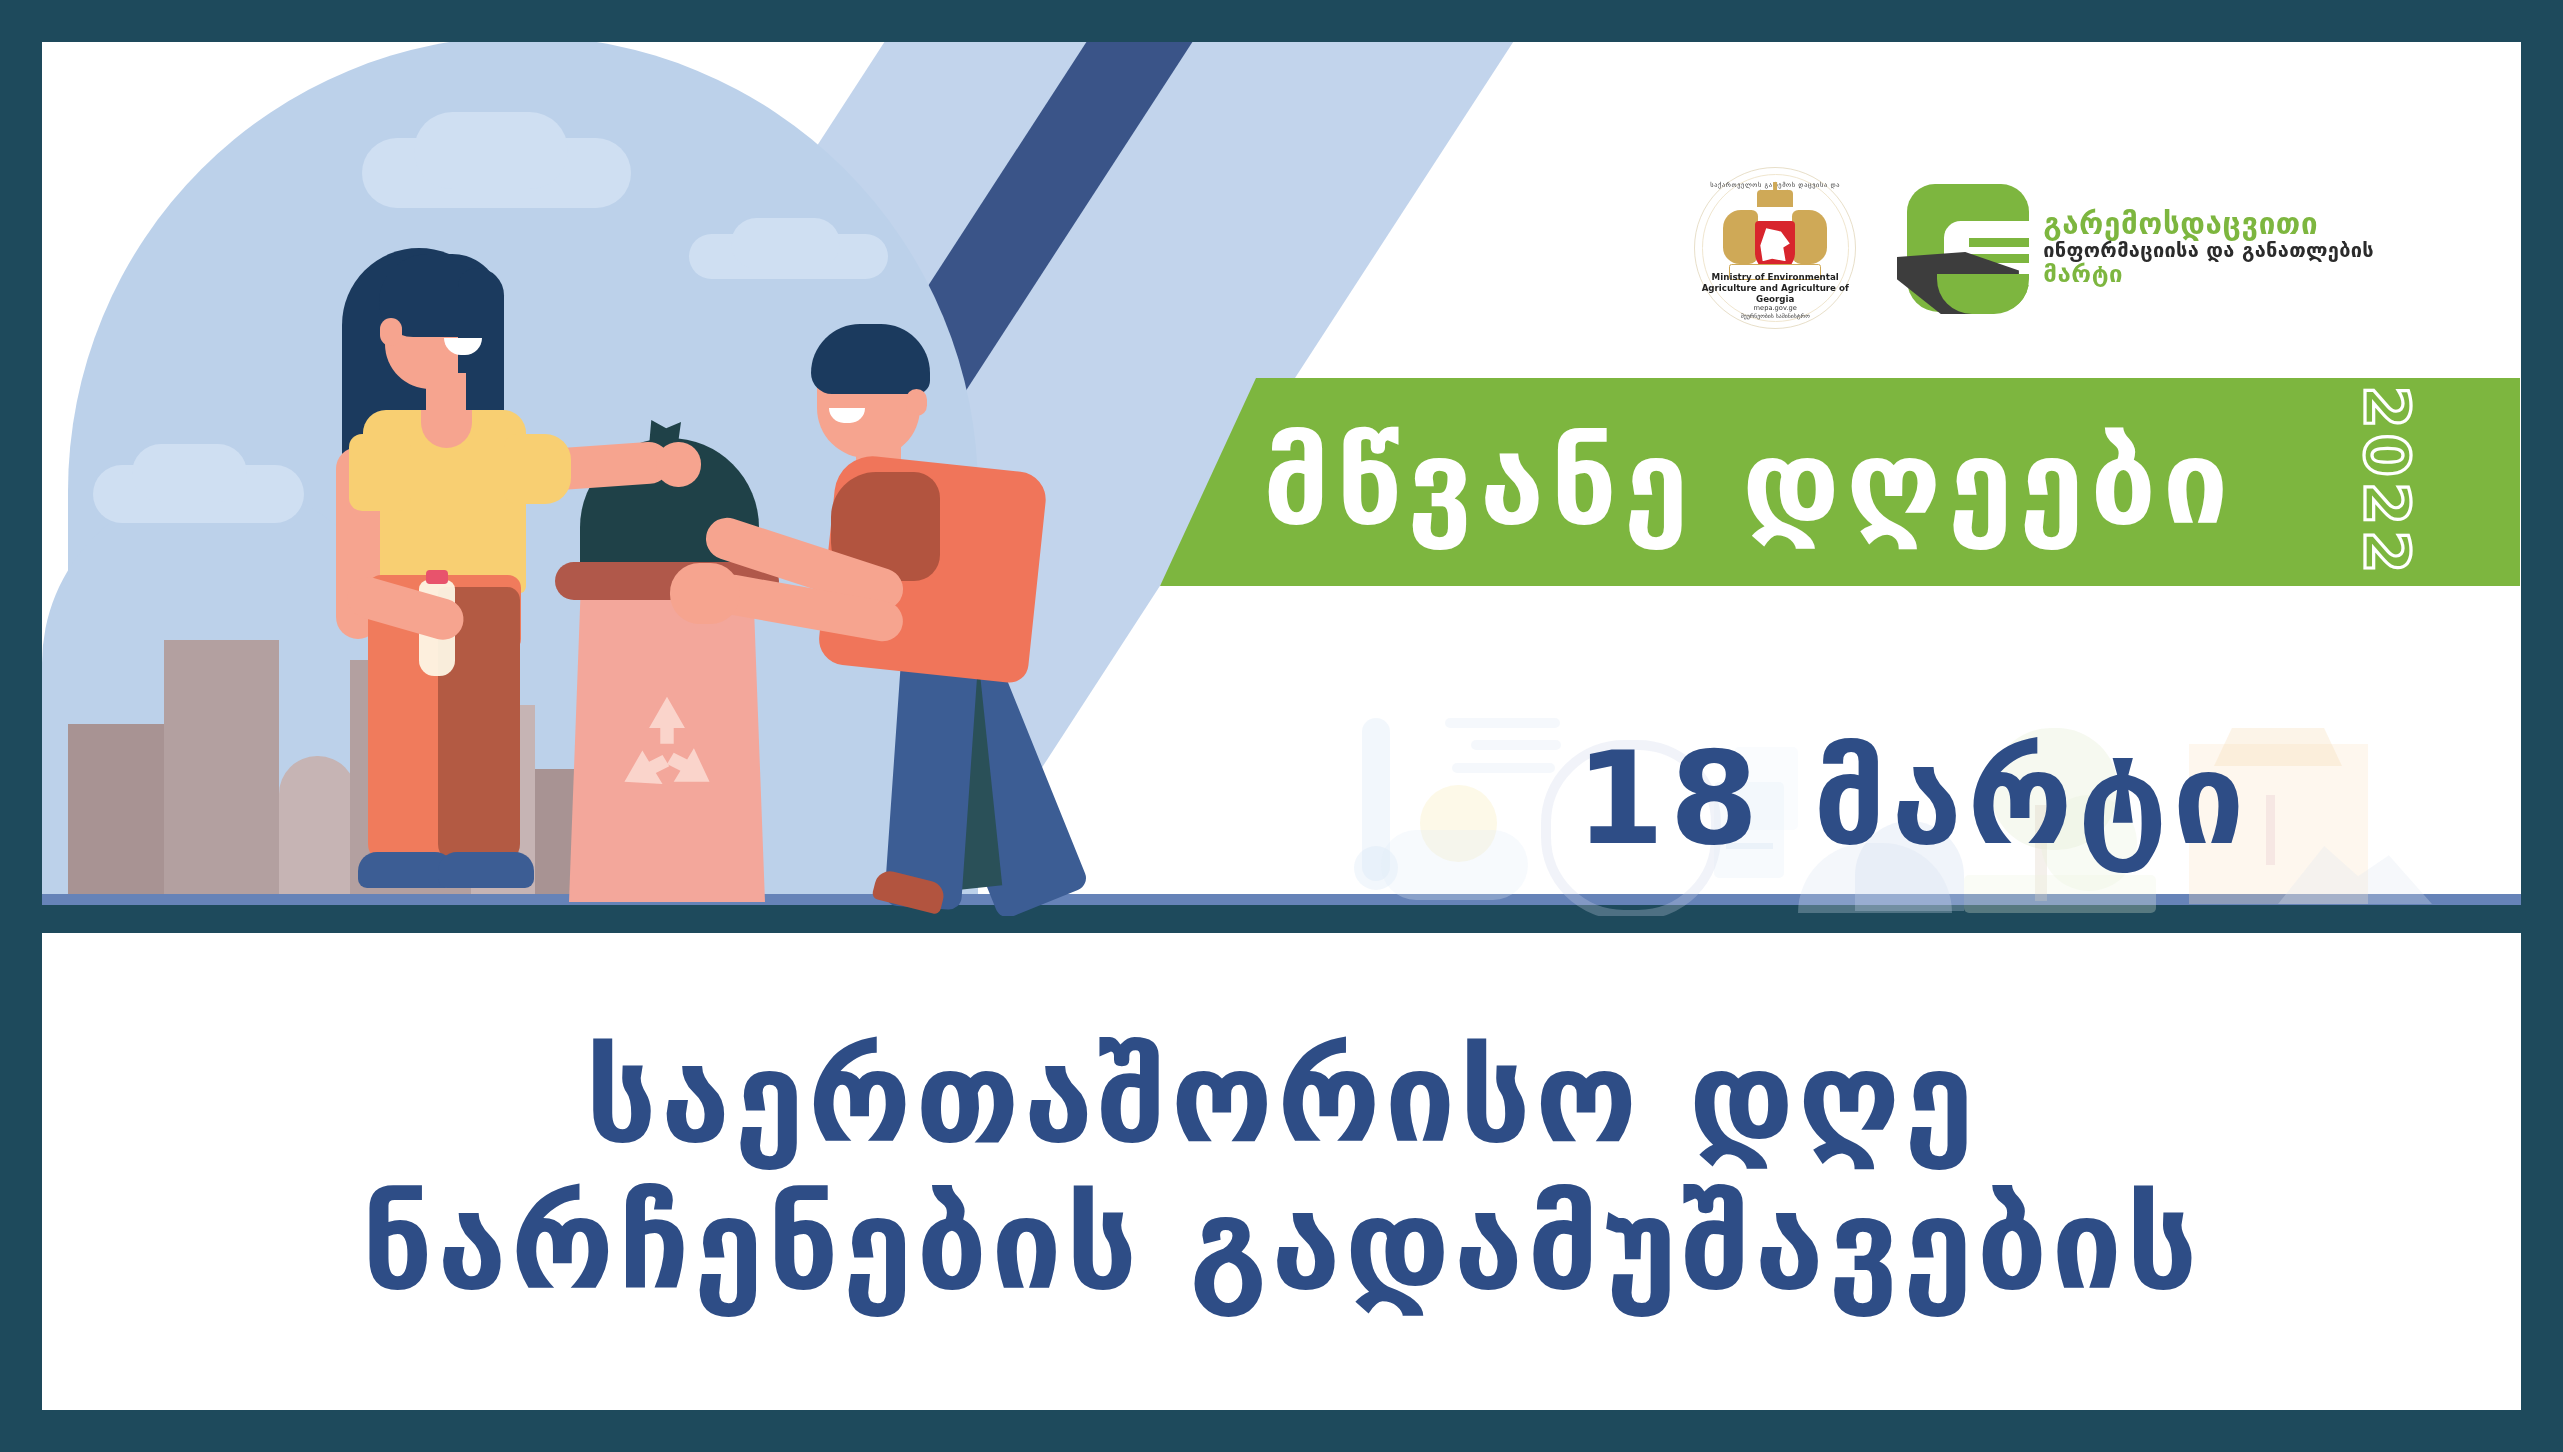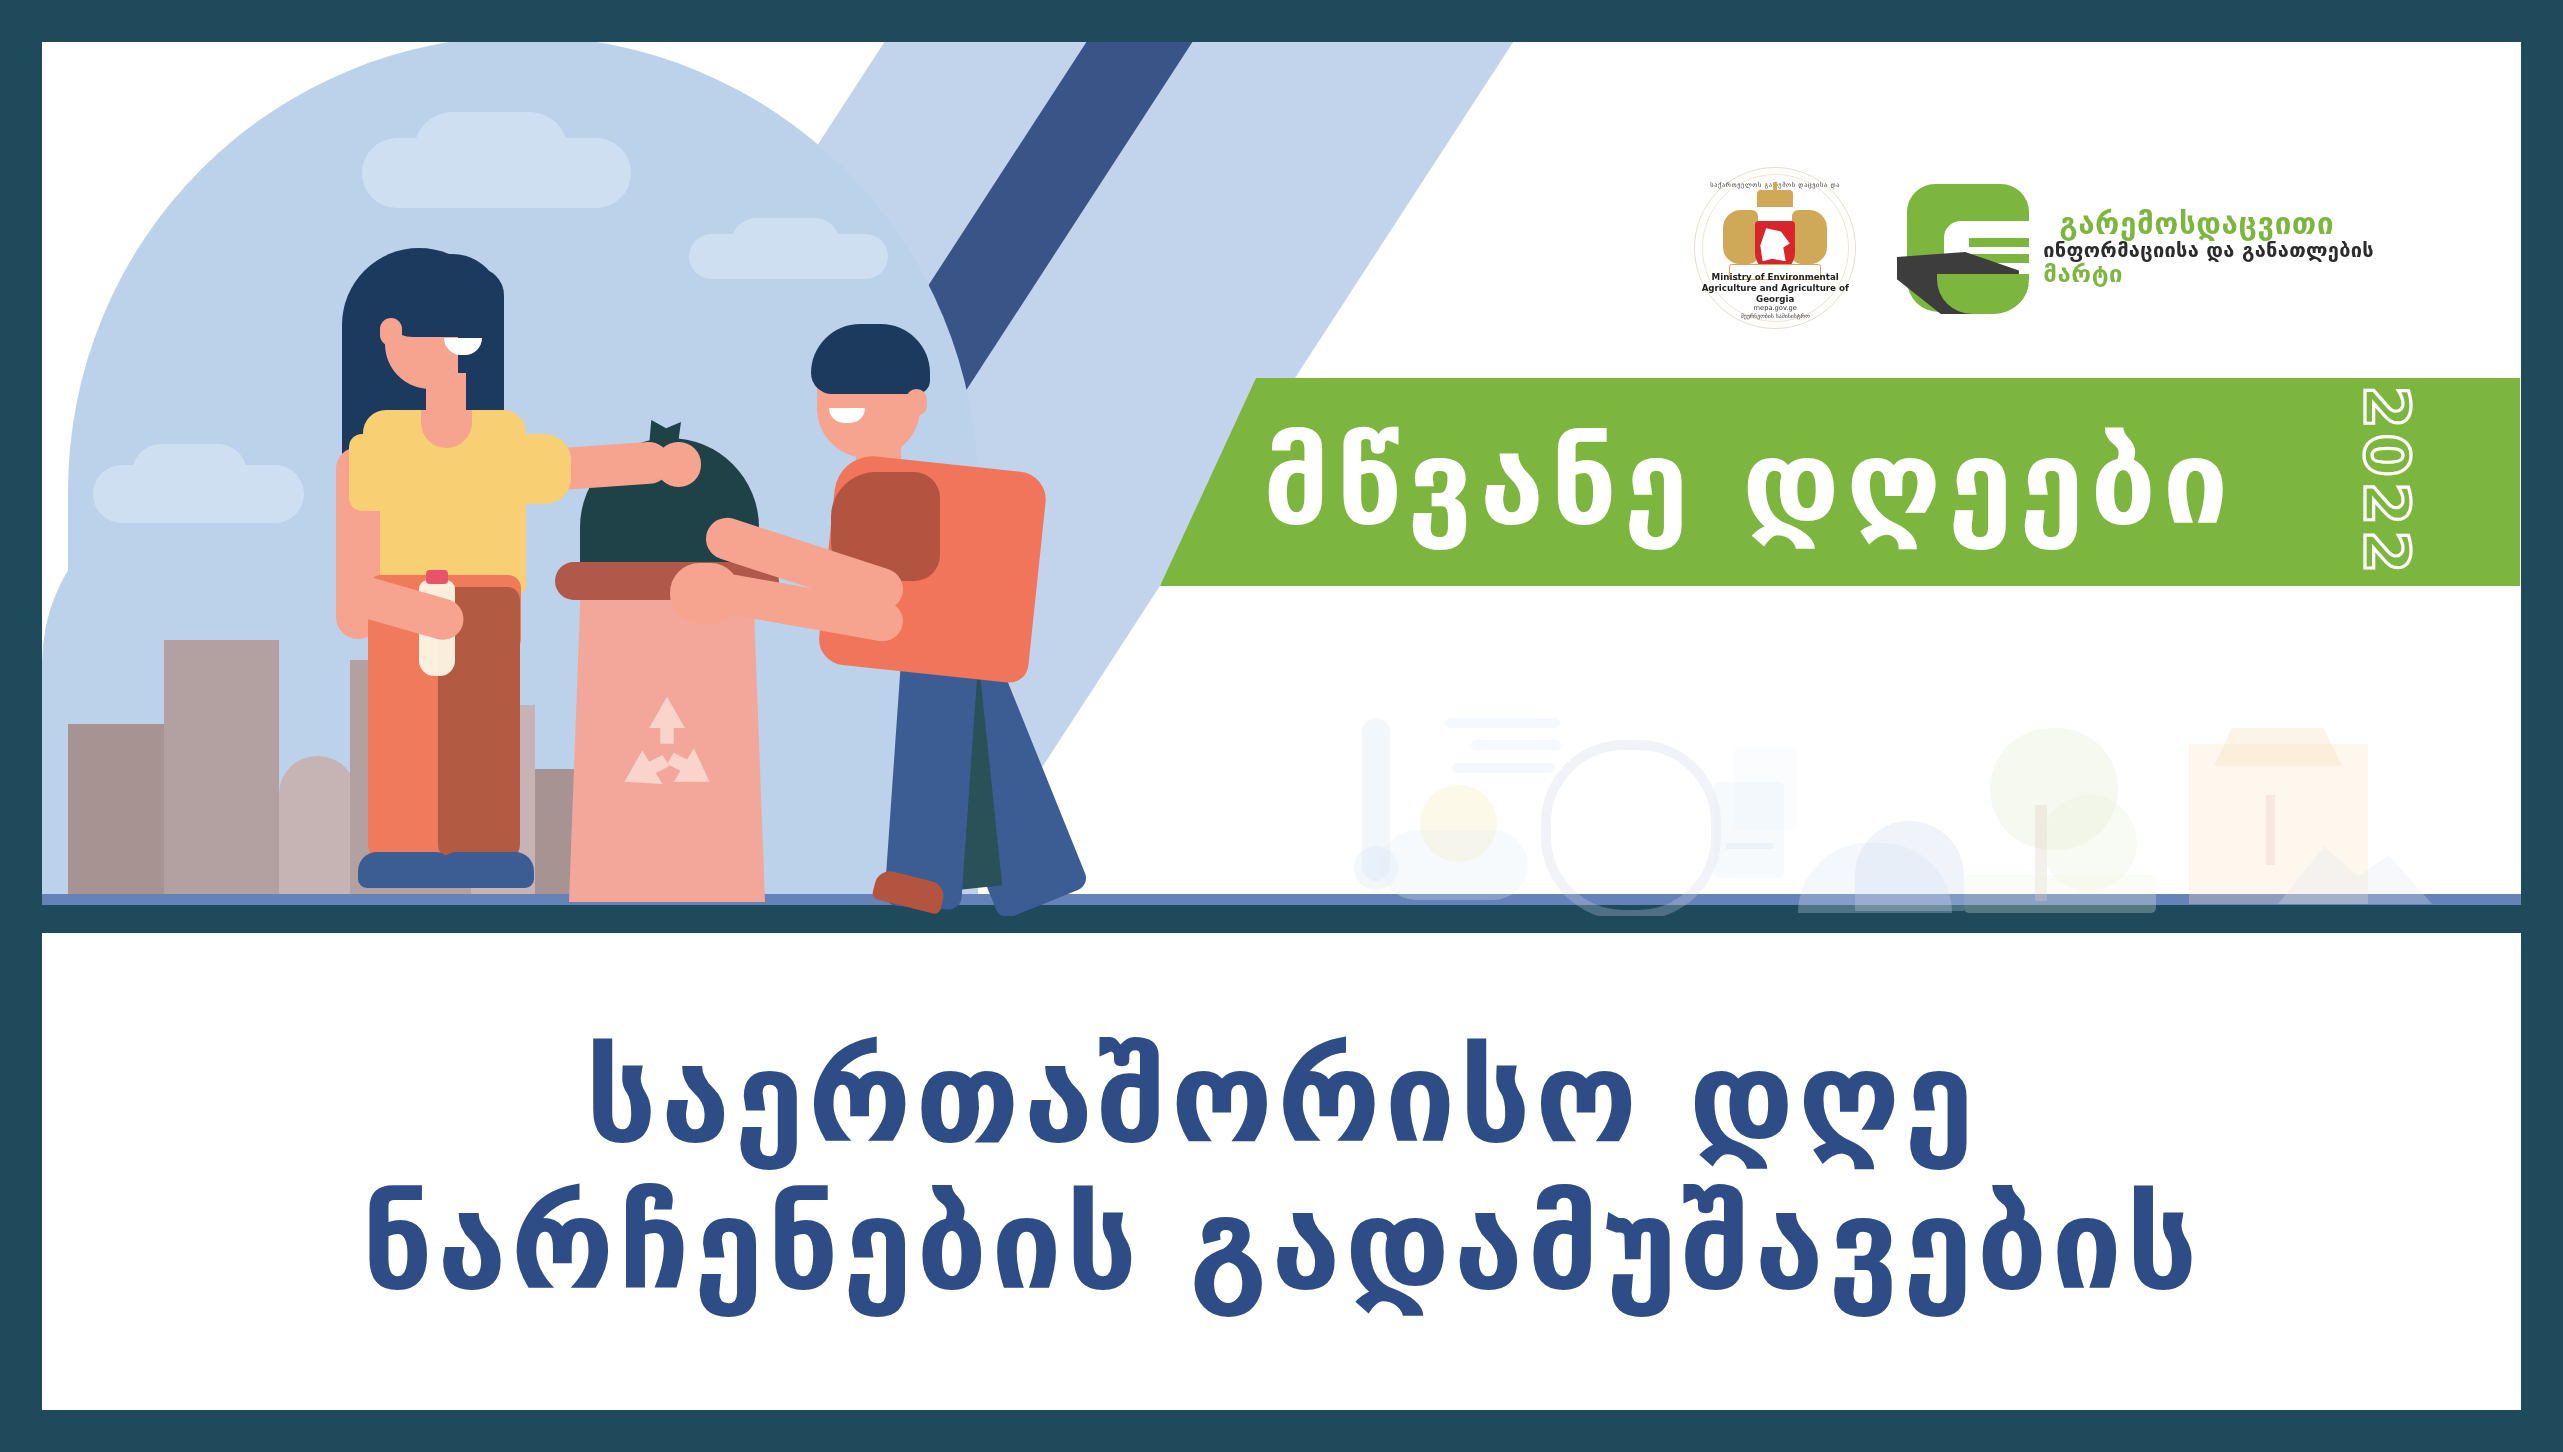--- a/index.html
+++ b/index.html
@@ -239,21 +239,21 @@
   .eiec-mark{position:relative;width:122px;height:128px;}
   .eiec-c{position:absolute;left:0;top:0;width:122px;height:128px;background:#7db63f;border-radius:28px 28px 32px 32px;}
   .eiec-cut{position:absolute;left:37px;top:37px;width:85px;height:64px;background:#fff;border-radius:16.7px 0 0 0;}
   .eiec-bar1{position:absolute;left:62px;top:54px;width:60px;height:9px;background:#7db63f;}
   .eiec-bar2{position:absolute;left:62px;top:70px;width:60px;height:9px;background:#7db63f;}
   .eiec-leafdark{position:absolute;left:-10.3px;top:68px;width:122px;height:62px;background:#3d3d3d;
                  clip-path:polygon(0 8%,56% 0,100% 30%,100% 100%,36% 100%,0 44%);border-radius:0 0 38px 0;}
   .eiec-leafgreen{position:absolute;left:29.5px;top:90px;width:92px;height:40px;background:#7db63f;
                   border-radius:0 0 35px 35px;}
   .eiec-text{display:flex;flex-direction:column;line-height:1.06;}
-  .eiec-l1{font-size:29.5px;font-weight:700;color:#7db63f;letter-spacing:0.6px;margin-left:16px;}
+  .eiec-l1{font-size:29.5px;font-weight:700;color:#7db63f;letter-spacing:0.6px;}
   .eiec-l2{font-size:20px;font-weight:700;color:#2b2b2b;letter-spacing:0.3px;}
   .eiec-l3{font-size:24px;font-weight:700;color:#7db63f;letter-spacing:0.6px;}
 </style>
 </head>
 <body>
 
 <div class="poster">
   <div class="inner">
 
     <div class="top-stage">
@@ -357,20 +357,21 @@
       <div class="faint f-box"></div>
       <div class="faint f-box-flap"></div>
       <div class="faint f-box-arrow"></div>
       <div class="faint f-mount"></div>
 
       <div class="green-banner">
         <div class="banner-title">მწვანე დღეები</div>
         <div class="banner-year">2022</div>
       </div>
 
+      <div class="date-line">18 მარტი</div>
 
       <div class="logos">
 
         <div class="emblem">
           <div class="emblem-ring"></div>
           <div class="emblem-ka-top">საქართველოს გარემოს დაცვისა და სოფლის</div>
           <div class="emblem-crown"></div>
           <div class="emblem-lion-l"></div>
           <div class="emblem-lion-r"></div>
           <div class="emblem-shield">

